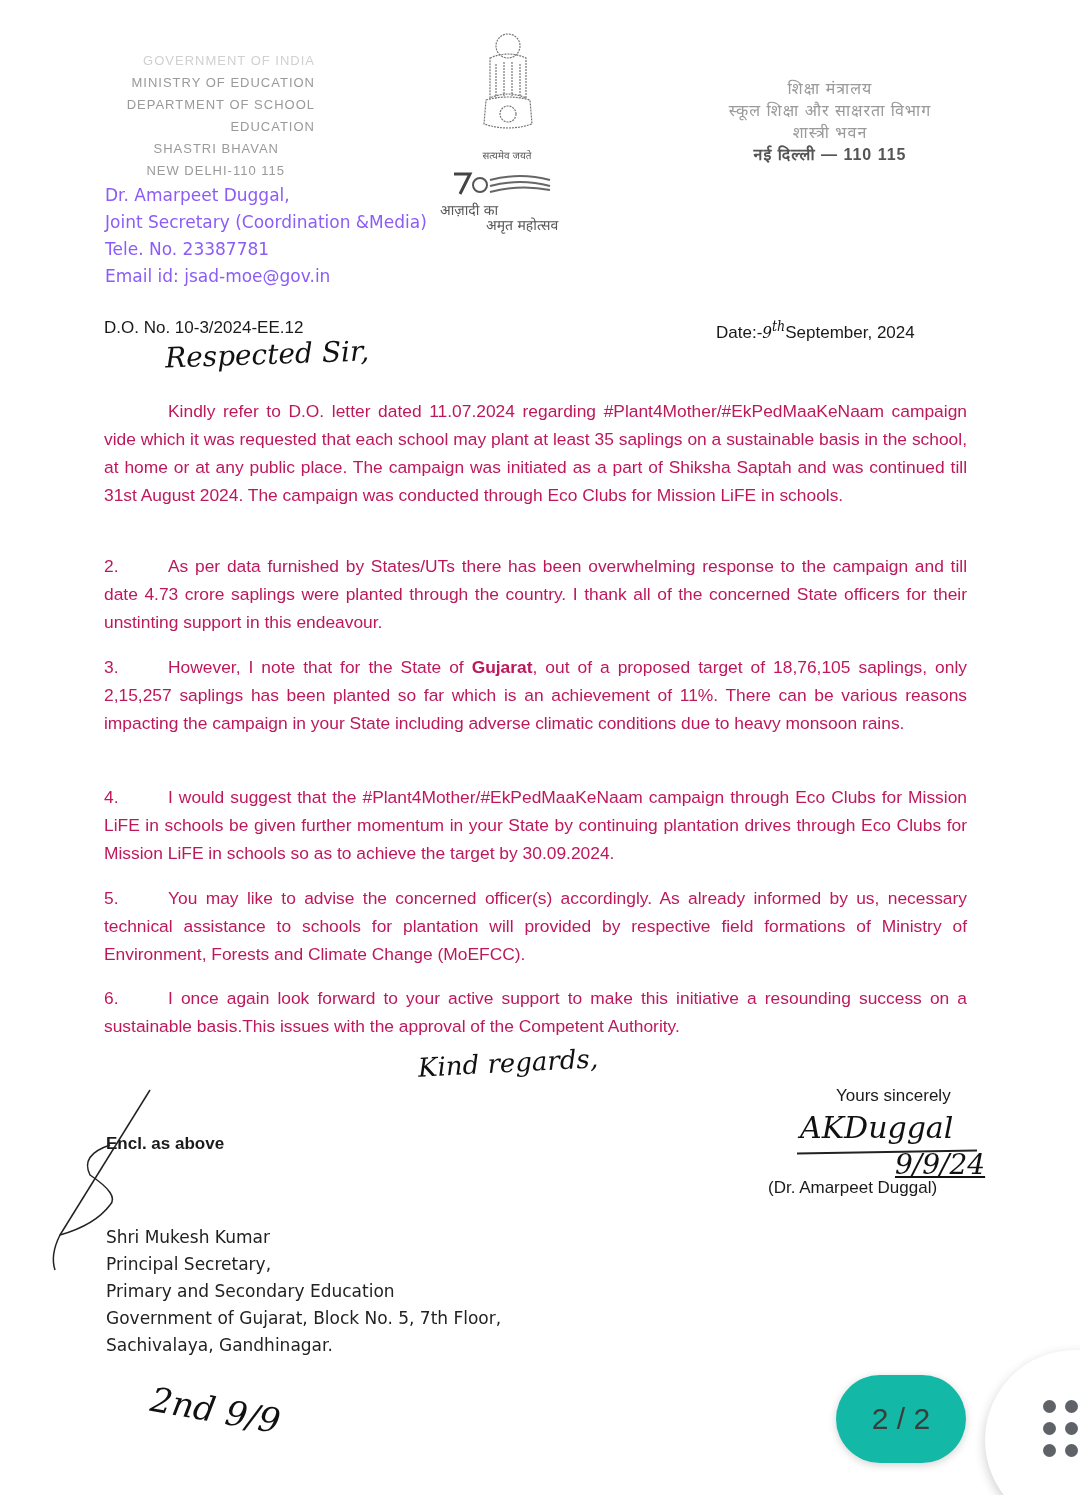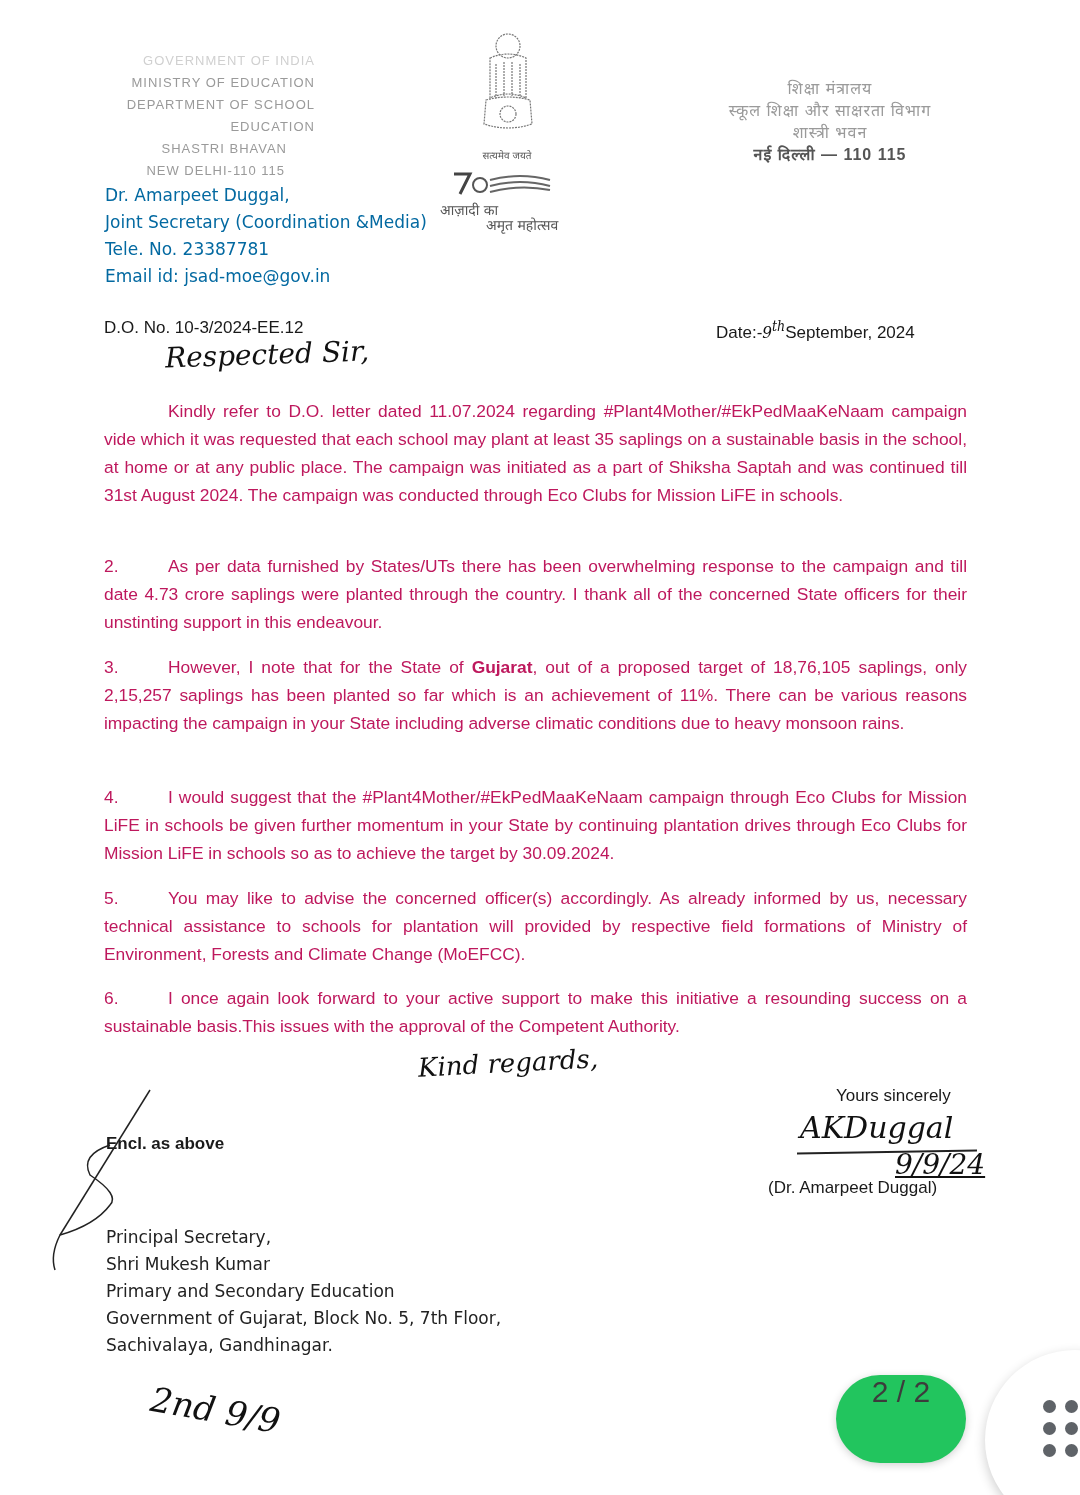--- a/index.html
+++ b/index.html
@@ -7,53 +7,53 @@
          font-family:"DejaVu Sans", sans-serif; color:#1a1a1a; }
   .page { position:absolute; left:0; top:0; width:1080px; height:1402px; background:#fff; }
   .abs { position:absolute; }
   .faded { color:#9a9a9a; font-family:"Liberation Sans", sans-serif; letter-spacing:1px; }
   .hdr-en { left:40px; top:50px; width:275px; text-align:right; font-size:13px; line-height:22px; }
   .hdr-hi { left:670px; top:78px; width:320px; text-align:center; font-size:16px; line-height:22px; }
   .hdr-hi .strong { color:#555; font-weight:bold; }
   .emblem { left:468px; top:28px; width:80px; height:135px; }
   .motto { left:466px; top:148px; width:82px; font-size:10px; text-align:center; color:#555; }
   .azadi { left:440px; top:170px; width:140px; height:75px; }
-  .sender { left:105px; top:182px; font-size:17px; line-height:27px; color:#0369a1; }
+  .sender { left:105px; top:182px; font-size:17px; line-height:27px; color:#8b5cf6; }
   .body-font { font-family:"Liberation Sans", sans-serif; font-stretch:condensed; }
   .do-no { left:104px; top:318px; font-size:17px; }
   .date { left:716px; top:318px; font-size:17px; }
   .hand { font-family:"DejaVu Serif", serif; font-style:italic; color:#111; }
   .salute { left:165px; top:338px; font-size:28px; transform:rotate(-2deg); }
   .para { left:104px; width:863px; font-size:17.4px; line-height:28px; text-align:justify; color:#be185d; }
   .para .num { display:inline-block; width:64px; }
   .para .indent { display:inline-block; width:64px; }
   .kind { left:418px; top:1048px; font-size:26px; transform:rotate(-3deg); }
   .yours { left:836px; top:1086px; font-size:17px; }
   .sigline { left:797px; top:1151px; width:180px; border-top:2px solid #222; transform:rotate(-1deg); }
   .signame { left:768px; top:1178px; font-size:17px;text-align:right; }
   .encl { left:106px; top:1134px; font-size:17px; font-weight:bold; }
   .addr { left:106px; top:1224px; font-size:17px; line-height:27px; color:#222; }
-  .pager { left:836px; top:1375px; width:130px; height:88px; border-radius:44px; background:#22c55e;
-           box-shadow:0 2px 8px rgba(0,0,0,0.18); display:flex; justify-content:center;
+  .pager { left:836px; top:1375px; width:130px; height:88px; border-radius:44px; background:#14b8a6;
+           box-shadow:0 2px 8px rgba(0,0,0,0.18); display:flex; align-items:center; justify-content:center;
            font-size:30px; color:#3c3c3c; font-family:"Liberation Sans", sans-serif; }
   .fab { left:985px; top:1350px; width:180px; height:180px; border-radius:90px; background:#fff;
          box-shadow:0 4px 12px rgba(0,0,0,0.2); }
   .dots { position:absolute; left:58px; top:50px; width:40px; height:60px; }
   .dots span { position:absolute; width:13px; height:13px; border-radius:7px; background:#5f6368; }
 </style>
 </head>
 <body>
 
 <div class="page">
 
   <div class="abs faded hdr-en">
     <div style="color:#d0d0d0">GOVERNMENT OF INDIA</div>
     <div>MINISTRY OF EDUCATION</div>
     <div style="margin-right:0">DEPARTMENT OF SCHOOL EDUCATION</div>
-    <div style="margin-right:28px">SHASTRI BHAVAN</div>
+    <div style="margin-right:36px">SHASTRI BHAVAN</div>
     <div style="margin-right:30px">NEW DELHI-110 115</div>
   </div>
 
   <div class="abs emblem">
     <svg width="80" height="120" viewBox="0 0 80 120">
       <g fill="none" stroke="#777" stroke-width="1.2" stroke-dasharray="2 1">
         <circle cx="40" cy="18" r="12"></circle>
         <path d="M22 30 Q40 22 58 30 L58 70 Q40 62 22 70 Z"></path>
         <path d="M28 36 L28 70 M36 34 L36 68 M44 34 L44 68 M52 36 L52 70"></path>
         <path d="M18 72 Q40 66 62 72 L64 96 Q40 104 16 96 Z"></path>
@@ -126,22 +126,22 @@
   <div class="abs body-font signame">(Dr. Amarpeet Duggal)</div>
 
   <div class="abs body-font encl">Encl. as above</div>
 
   <svg class="abs" style="left:40px;top:1085px" width="120" height="200">
     <path d="M110 5 L20 150" stroke="#222" stroke-width="1.5" fill="none"></path>
     <path d="M70 60 Q40 70 50 90 Q80 110 70 120 Q55 140 20 150 Q10 170 15 185" stroke="#222" stroke-width="1.5" fill="none"></path>
   </svg>
 
   <div class="abs addr">
+    <div>Shri Mukesh Kumar</div>
     <div>Principal Secretary,</div>
-    <div>Shri Mukesh Kumar</div>
     <div>Primary and Secondary Education</div>
     <div>Government of Gujarat, Block No. 5, 7th Floor,</div>
     <div>Sachivalaya, Gandhinagar.</div>
   </div>
 
   <div class="abs hand" style="left:150px;top:1390px;font-size:34px;transform:rotate(10deg);">2nd 9/9</div>
 
   <div class="abs pager">
     <span>2 / 2</span>
   </div>

